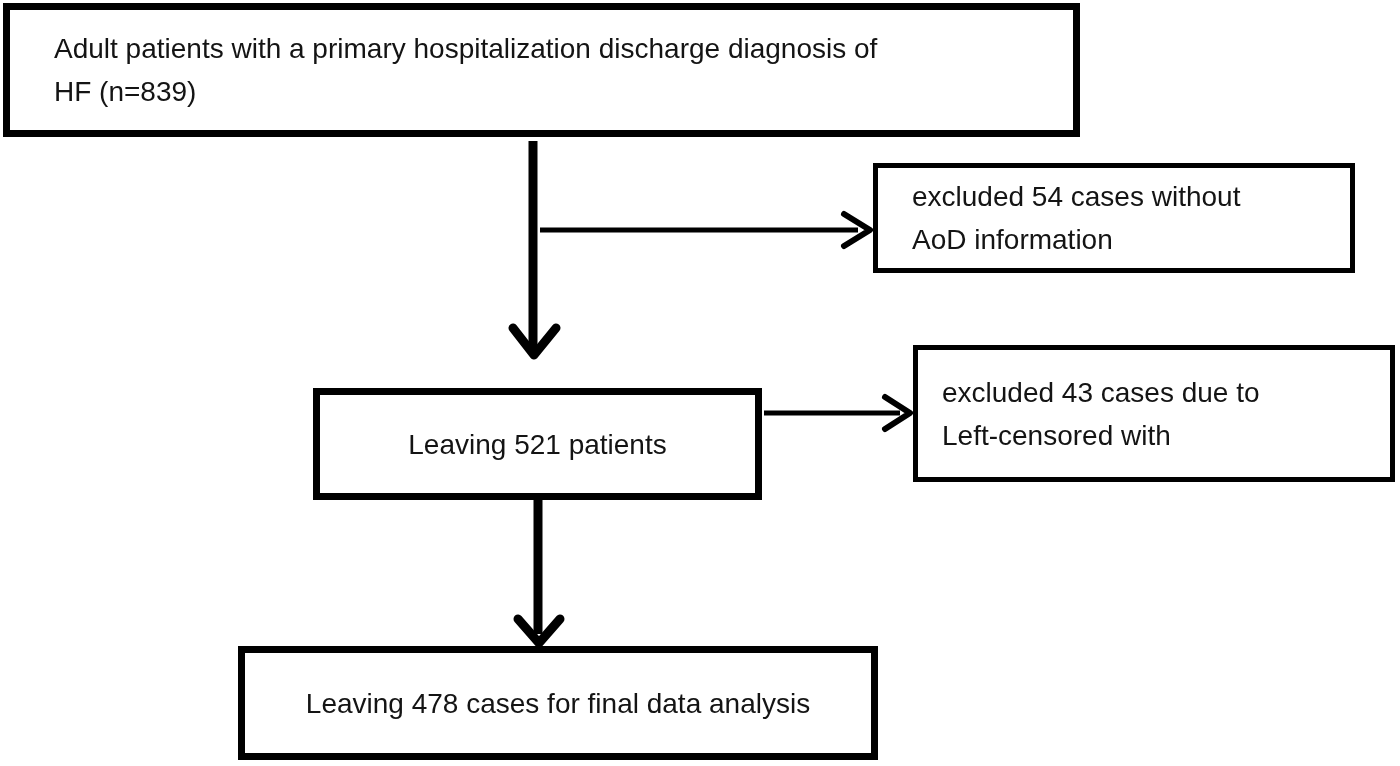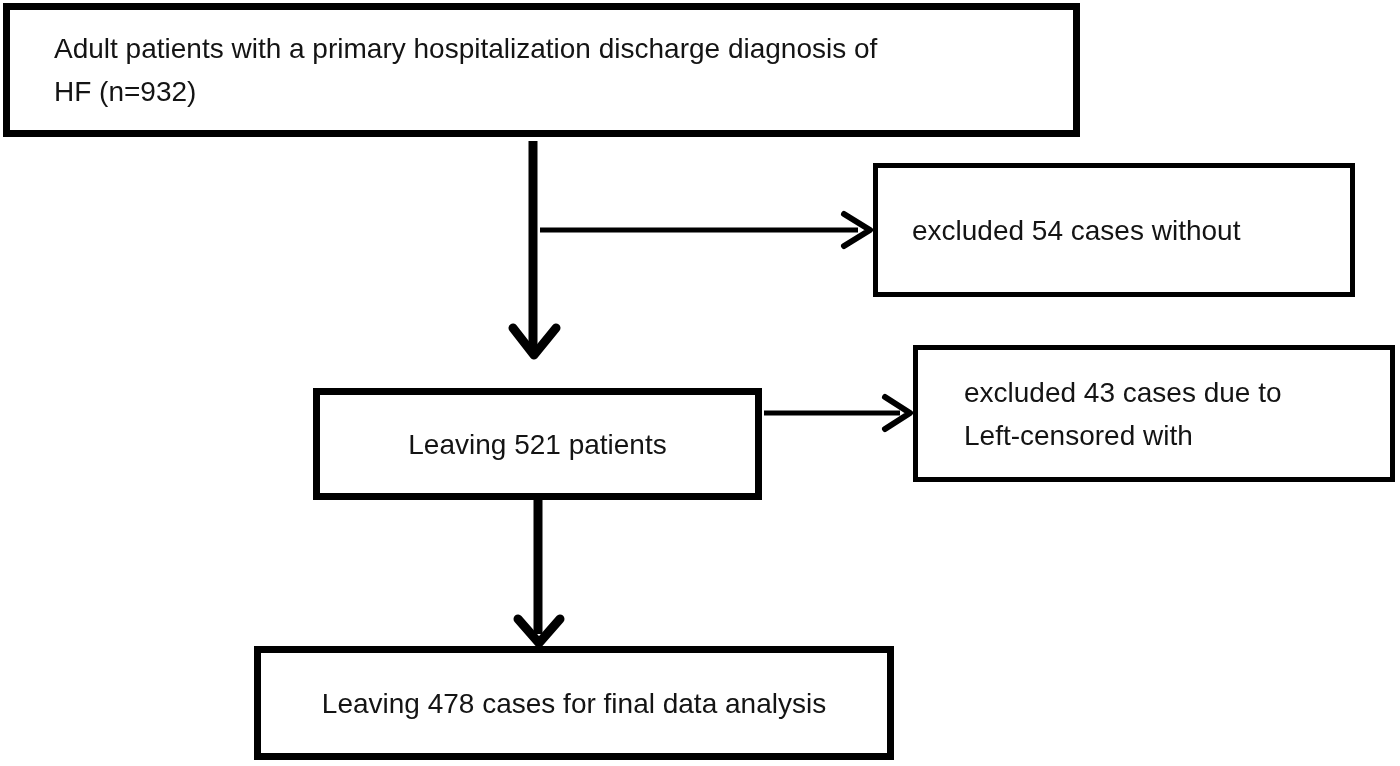--- a/index.html
+++ b/index.html
@@ -33,35 +33,35 @@
     font-size:28px;
     line-height:43px;
     color:#141414;
   }
   .node .tline { white-space:nowrap; }
   .node-top {
     left:3px; top:3px; width:1077px; height:134px;
     padding-left:44px; padding-right:20px;
   }
   .node-excl1 {
-    left:873px; top:163px; width:482px; height:134px;
+    left:873px; top:163px; width:482px; height:110px;
     border-width:5px;
     padding-left:34px;
   }
   .node-mid {
     left:313px; top:363px; width:449px; height:112px;
     align-items:center; text-align:center;margin-top:25px;
   }
   .node-excl2 {
     left:913px; top:345px; width:482px; height:137px;
     border-width:5px;
-    padding-left:46px;
+    padding-left:24px;
   }
   .node-bottom {
-    left:254px; top:646px; width:640px; height:114px;
+    left:238px; top:646px; width:640px; height:114px;
     align-items:center; text-align:center;
   }
 </style>
 </head>
 <body>
 
 <div class="canvas">
 
   <svg class="arrows" viewBox="0 0 1400 766" aria-hidden="true">
     <g>
@@ -77,25 +77,26 @@
       <path class="head-thin" d="M885 397 L910 413 L885 429"></path>
     </g>
     <g>
       <path class="stem-thick" d="M538 477 L538 634"></path>
       <path class="head-thick" d="M518 619 L539 643 L560 619"></path>
     </g>
   </svg>
 
   <div class="node node-top">
     <div class="tline">Adult patients with a primary hospitalization discharge diagnosis of</div>
-    <div class="tline">HF (n=932)</div>
+    <div class="tline">HF (n=839)</div>
   </div>
 
   <div class="node node-excl1">
     <div class="tline">excluded 54 cases without</div>
+    <div class="tline">AoD information</div>
   </div>
 
   <div class="node node-mid">
     <div class="tline">Leaving 521 patients</div>
   </div>
 
   <div class="node node-excl2">
     <div class="tline">excluded 43 cases due to</div>
     <div class="tline">Left-censored with</div>
   </div>

